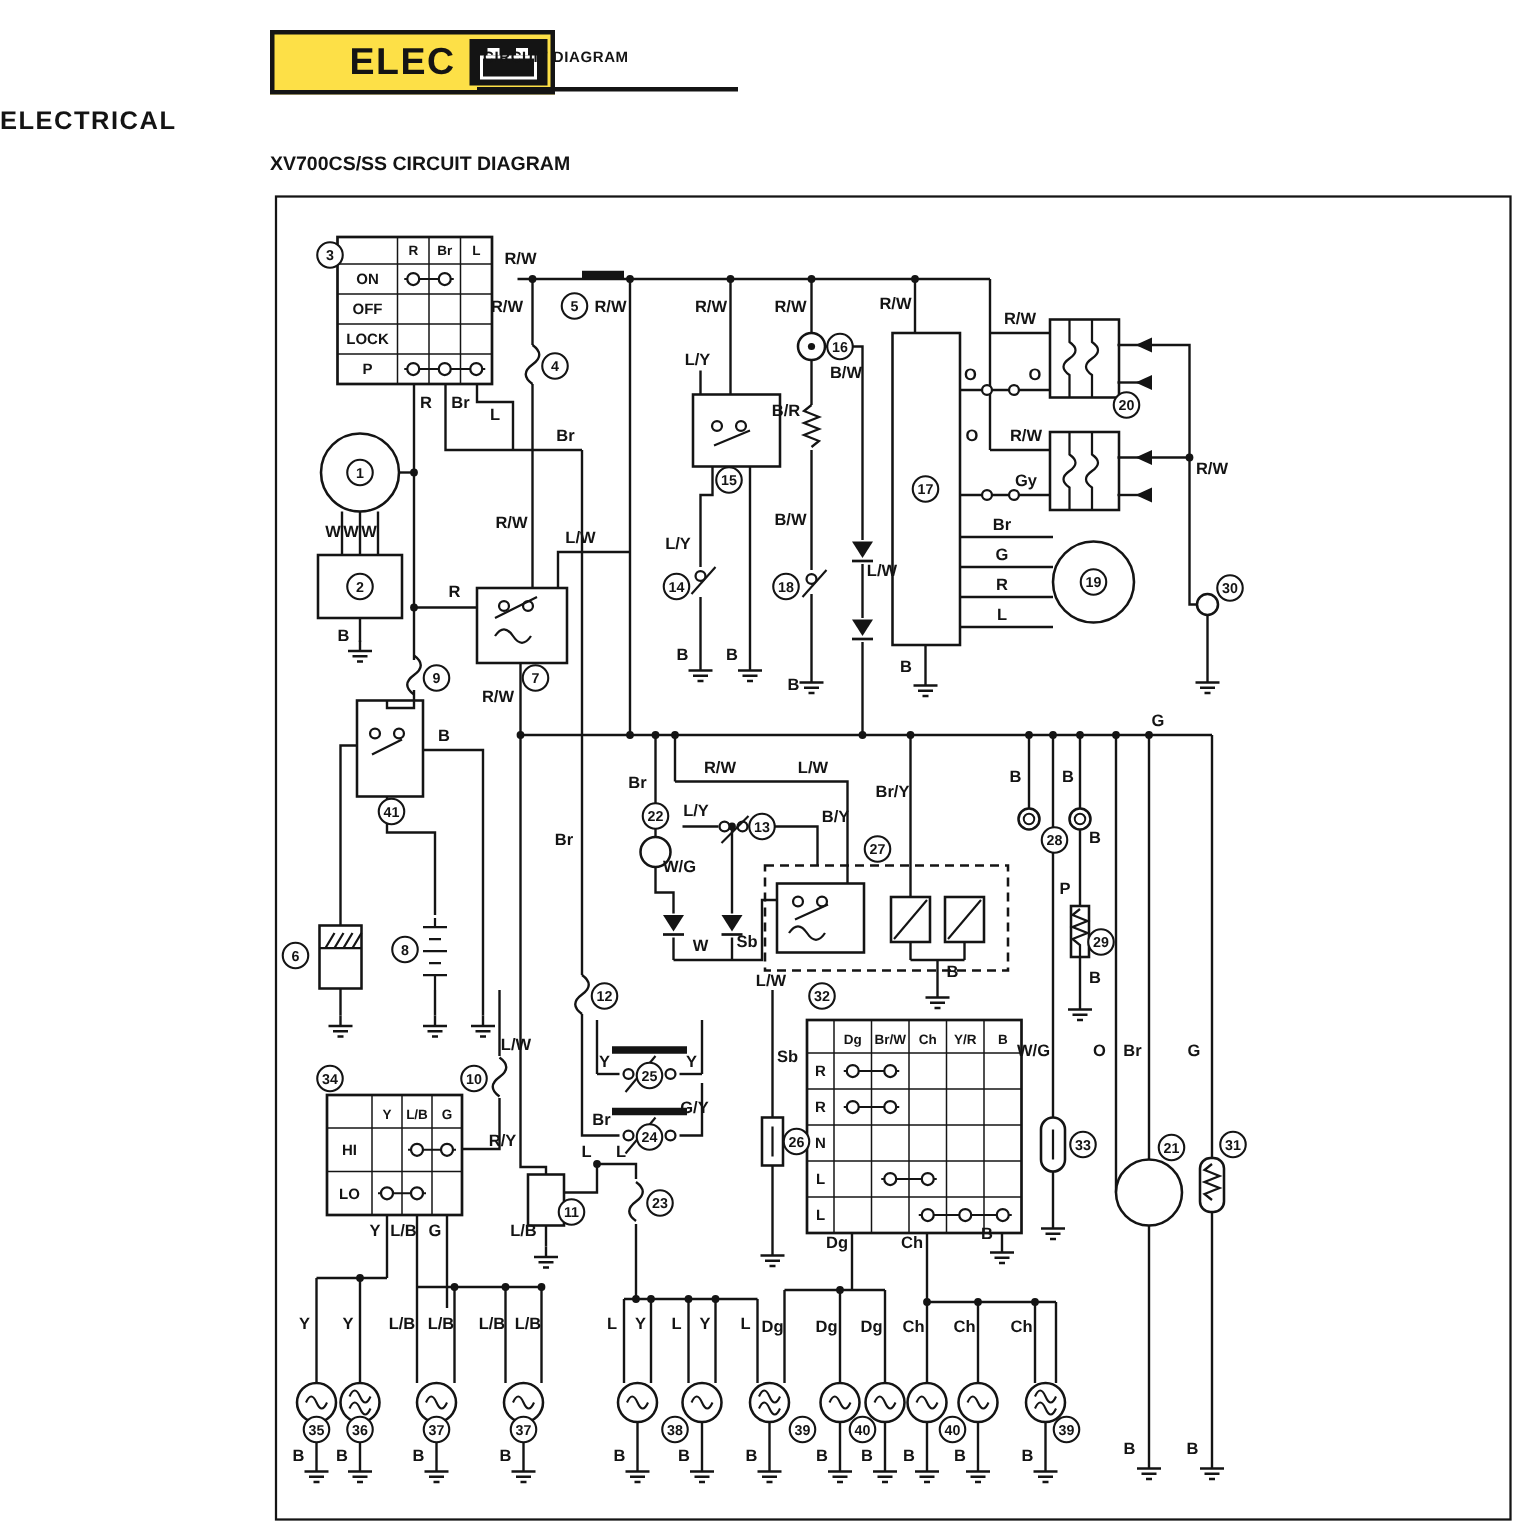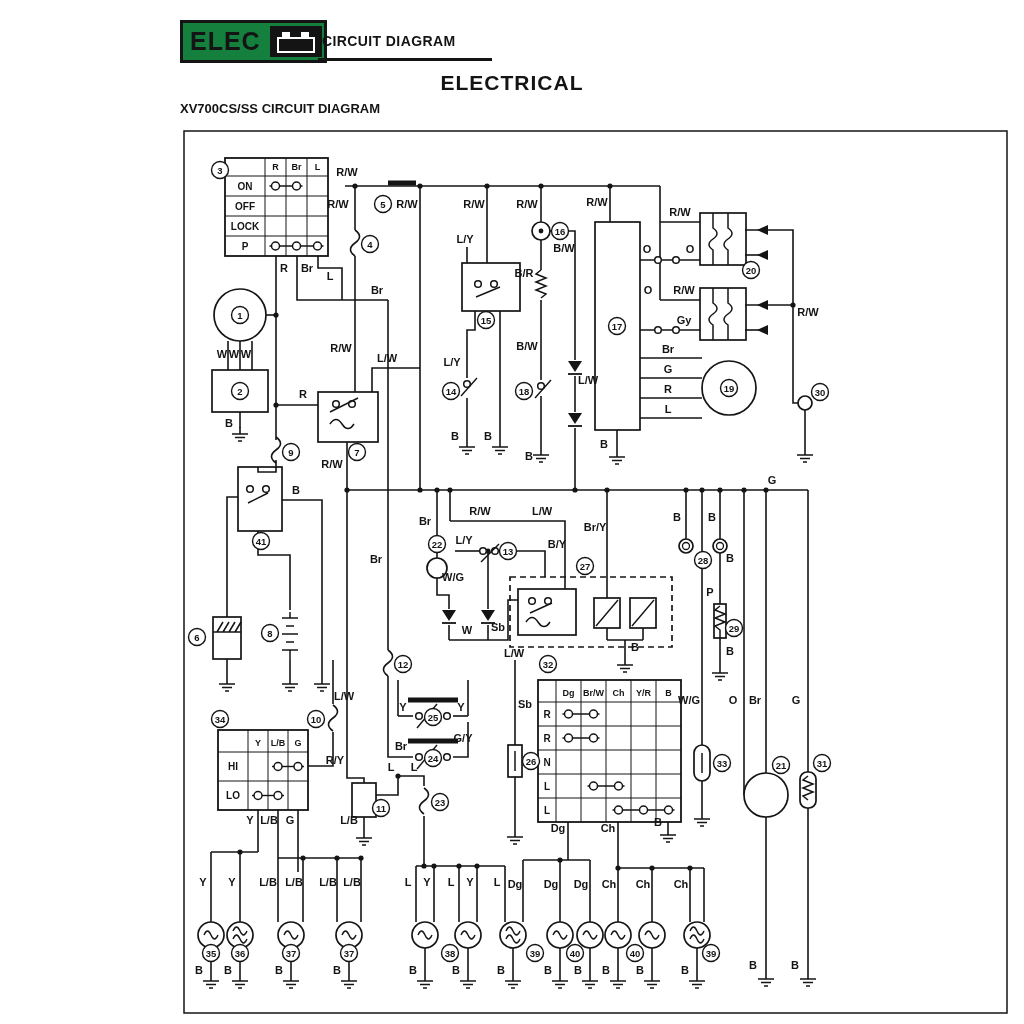--- a/index.html
+++ b/index.html
@@ -1,28 +1,28 @@
 <!DOCTYPE html>
 <html><head>
 <meta charset="utf-8">
 <style>
   html,body{margin:0;padding:0;background:#e8e8e8;}
   .page{position:relative;width:1024px;height:1024px;background:#ffffff;margin:0 auto;
         font-family:"Liberation Sans",sans-serif;color:#141414;overflow:hidden;}
   .elec-tab{position:absolute;left:180px;top:20px;height:37px;border:3px solid #141414;
-            display:flex;align-items:center;background:#15803d;}
+            display:flex;align-items:center;background:#fde047;padding-left:43px;}
   .elec-label{font-size:25px;font-weight:700;padding:0 7px;line-height:1;letter-spacing:1px;}
   .batt-box{width:52px;height:31px;background:#141414;position:relative;margin:0 2px 0 2px;}
   .batt-body{position:absolute;left:7px;top:11px;width:34px;height:12px;border:2px solid #fff;}
   .batt-term{position:absolute;top:6px;width:8px;height:5px;background:#fff;}
   .batt-term-l{left:12px}.batt-term-r{left:31px}
-  .circuit-caption{position:absolute;left:322px;top:33px;font-size:14px;font-weight:700;letter-spacing:.4px;}
+  .circuit-caption{position:absolute;left:322px;top:33px;font-size:10px;font-weight:700;letter-spacing:.4px;}
   .caption-underline{position:absolute;left:318px;top:58px;width:174px;height:3px;background:#141414;}
-  .page-title{position:absolute;left:0;top:71px;width:100%;text-align:center;
-              font-size:21px;font-weight:700;letter-spacing:1px;}
+  .page-title{position:absolute;left:0;top:71px;width:100%;
+              font-size:17px;font-weight:700;letter-spacing:1px;}
   .page-subtitle{position:absolute;left:180px;top:101px;font-size:13px;font-weight:700;}
   svg{position:absolute;left:0;top:0;}
   svg text{font-family:"Liberation Sans",sans-serif;}
 </style>
 </head>
 <body>
 
 <div class="page">
   <div class="elec-tab">
     <span class="elec-label">ELEC</span>

